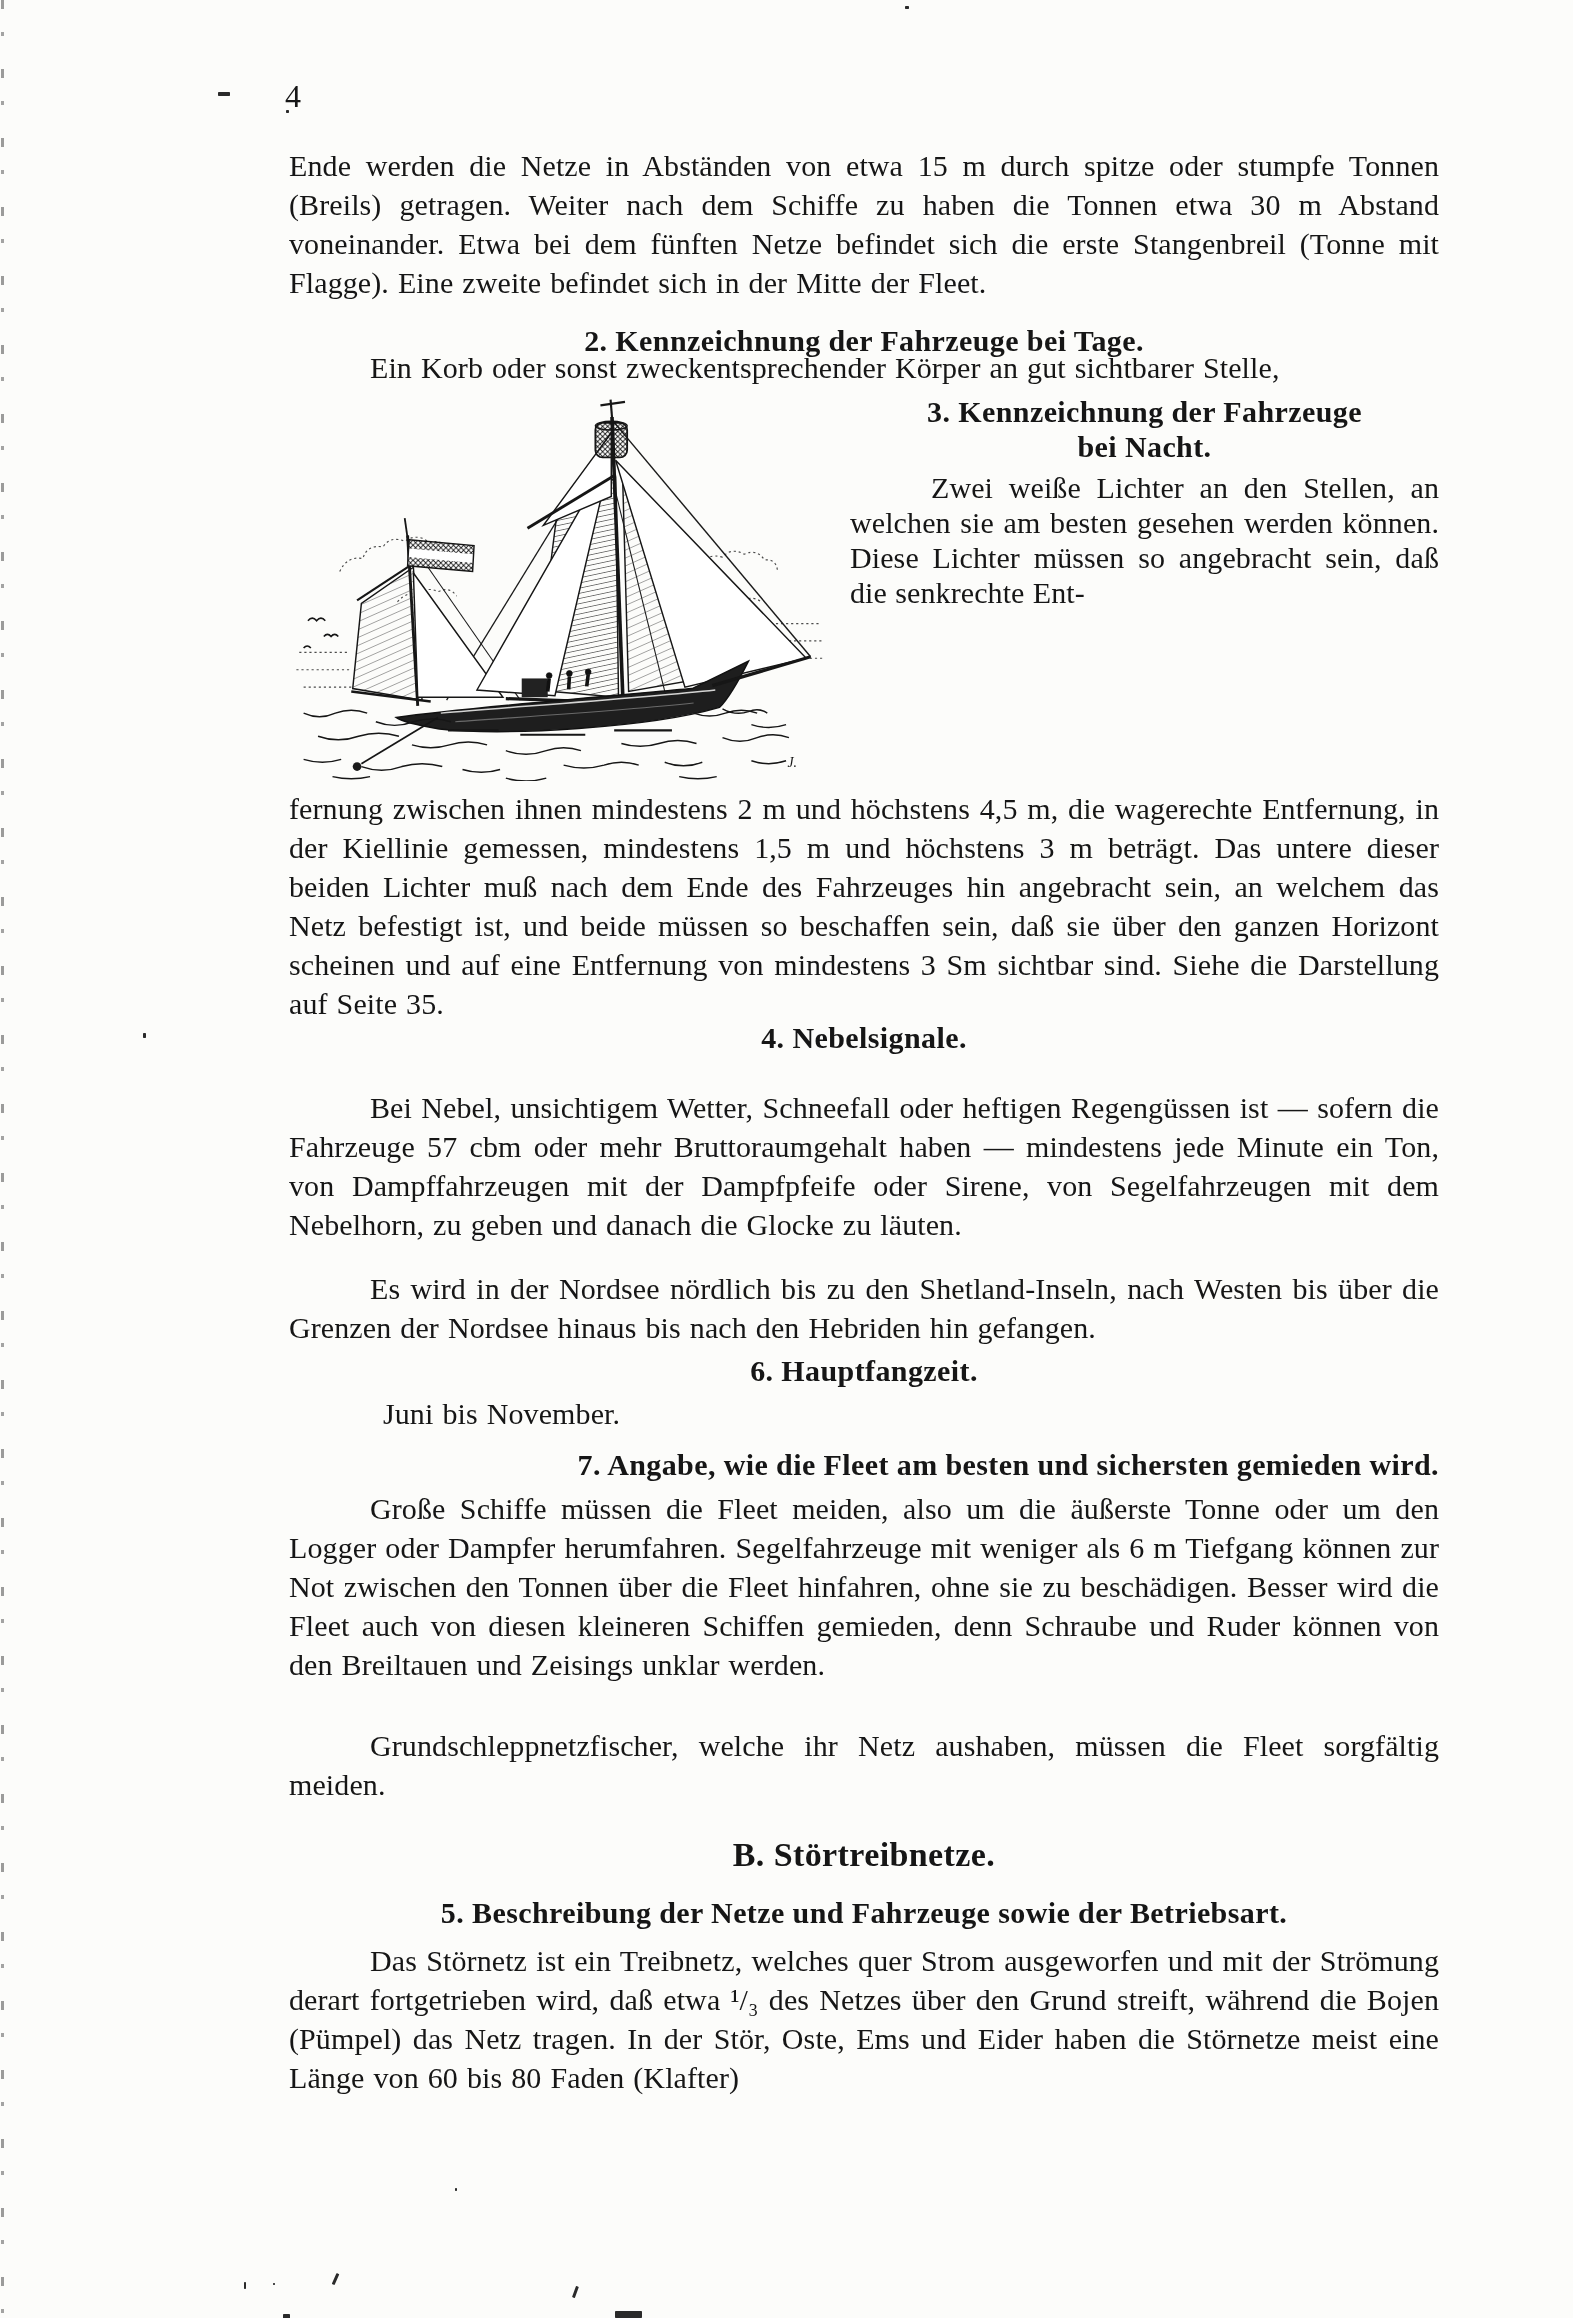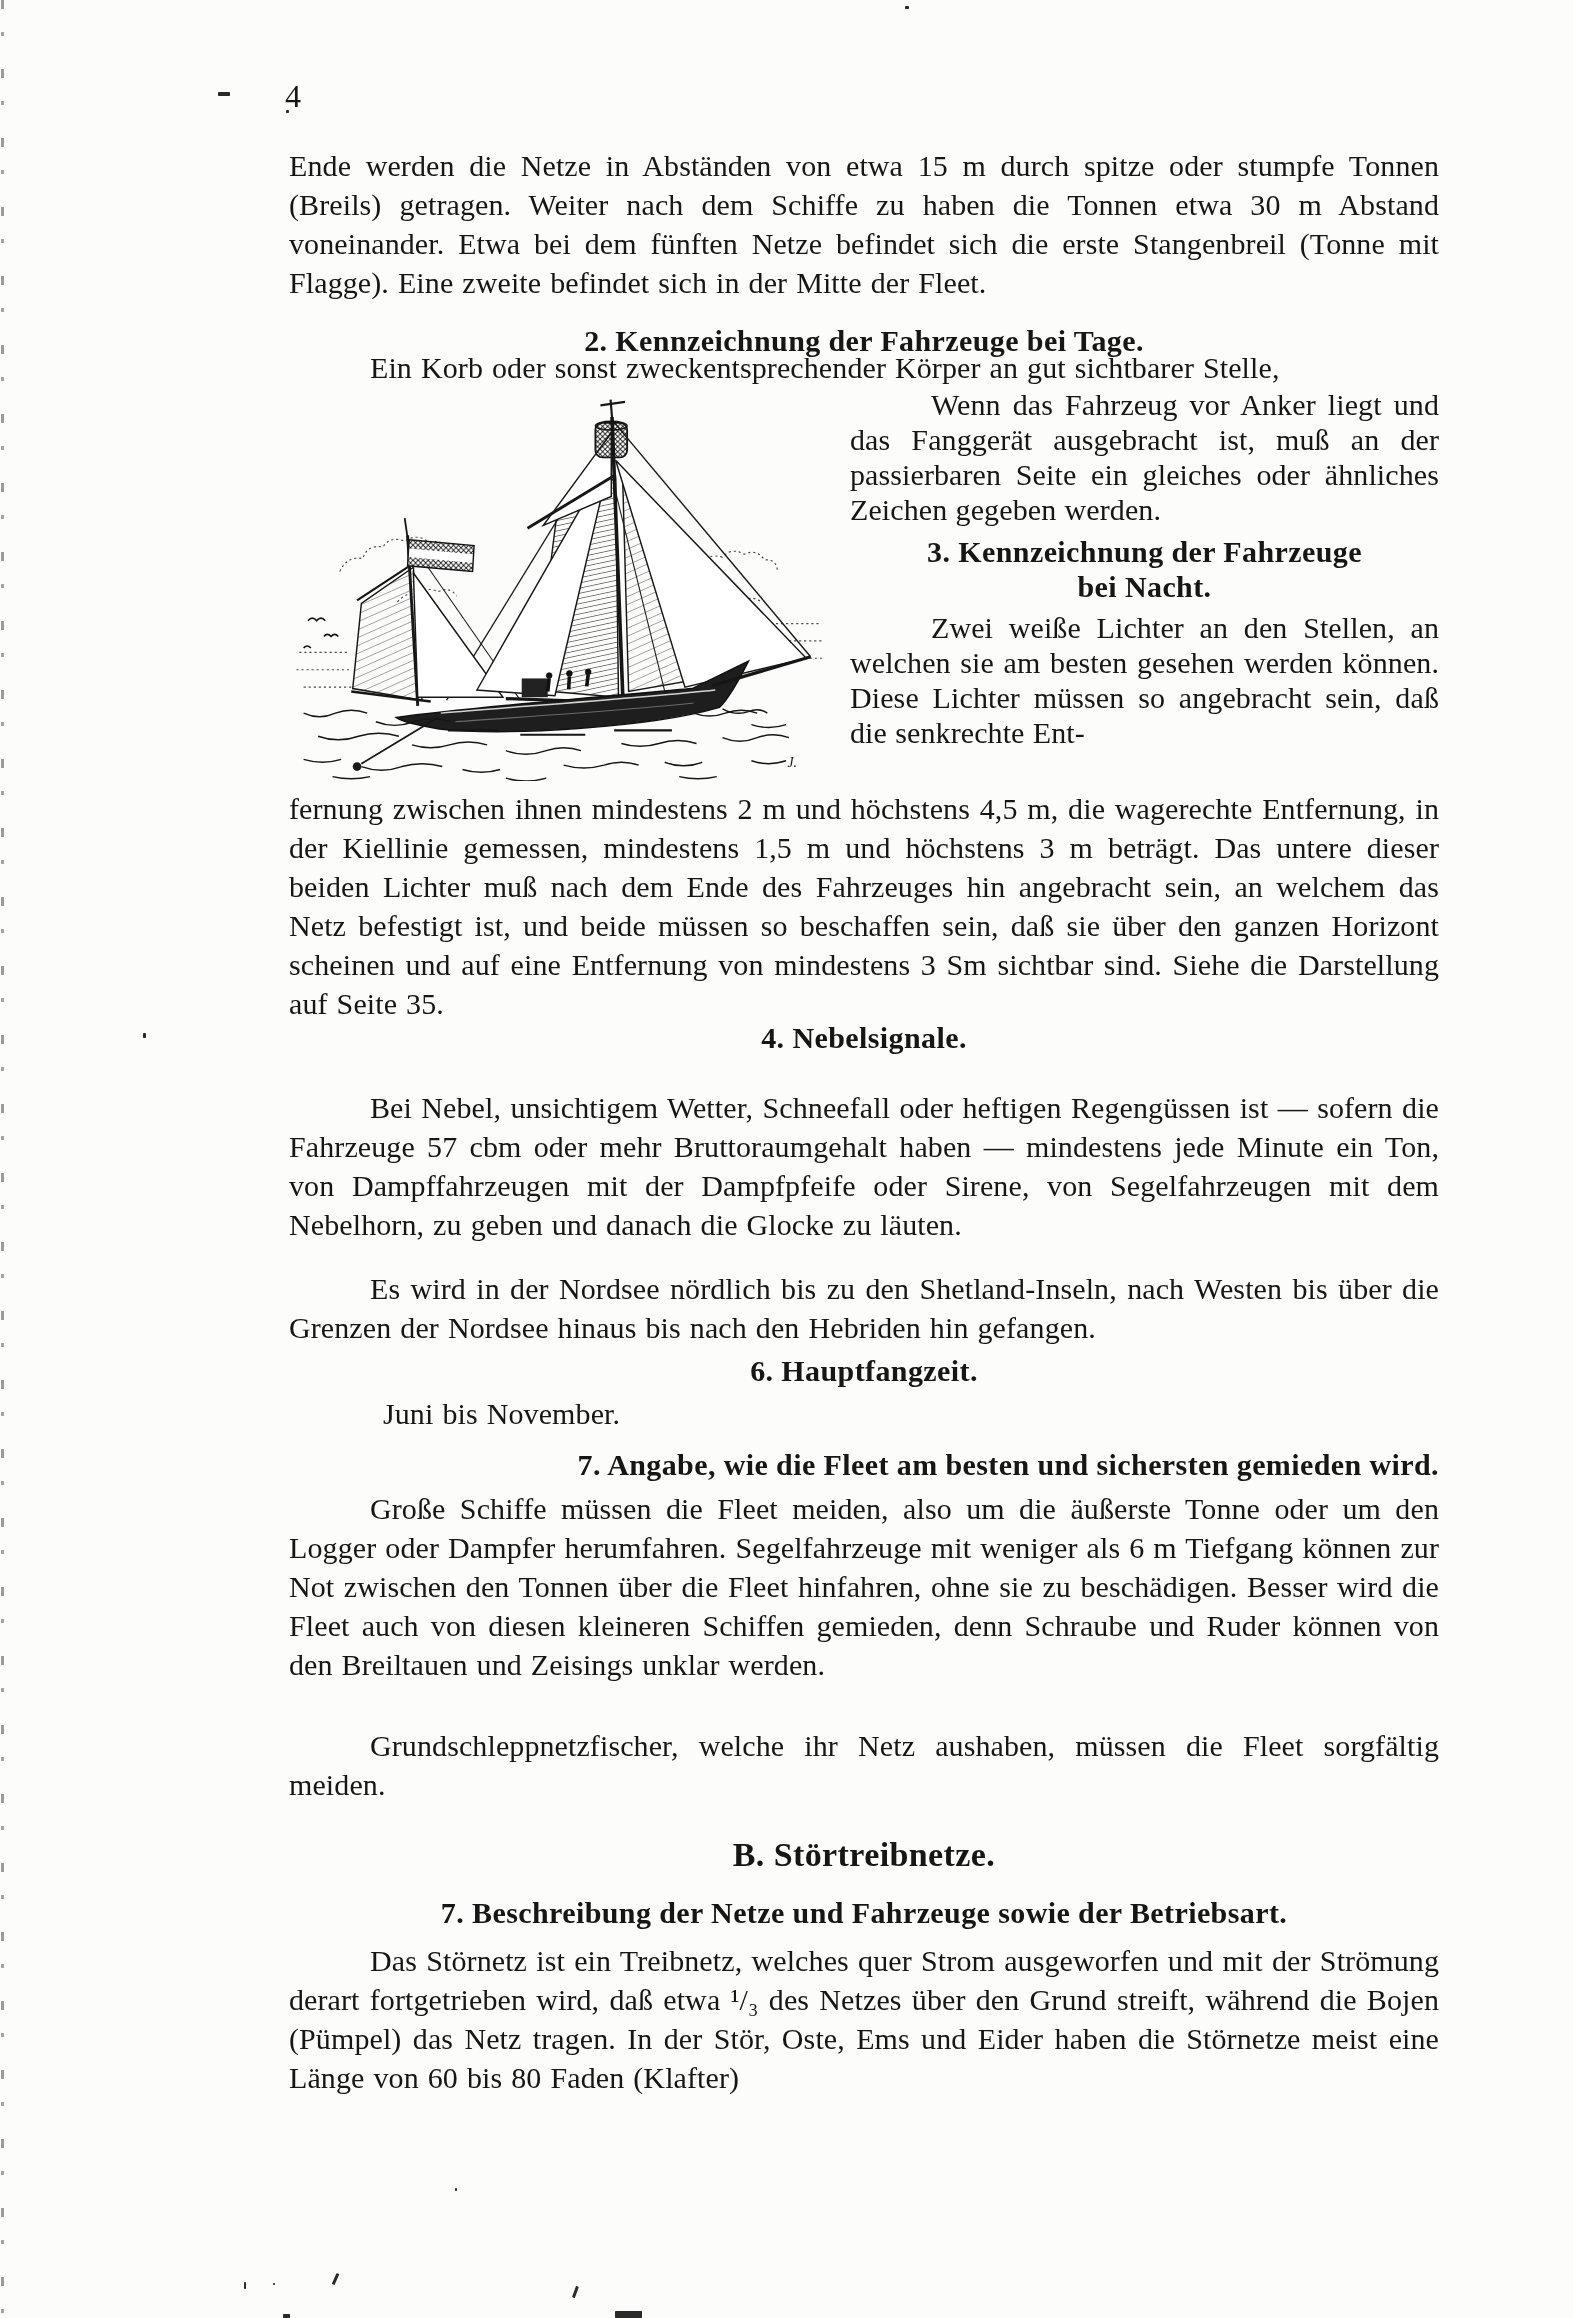--- a/index.html
+++ b/index.html
@@ -179,21 +179,20 @@
           <path d="M300,536 q28,8 56,0"></path>
           <path d="M540,534 q26,6 52,0"></path>
           <path d="M600,440 q18,10 36,4 q14,-6 26,2"></path>
           <path d="M220,470 h70 M320,476 h90 M450,470 h80" stroke-width="3"></path>
         </g>
 
         <text x="690" y="520" font-size="19" font-family="Liberation Serif, serif" fill="#161616" font-style="italic">J.</text>
       </svg>
     </div>
 
-    <p class="col-text indent">Wenn das Fahrzeug vor Anker liegt und das Fanggerät ausgebracht ist, muß an der passierbaren Seite ein gleiches oder ähnliches Zeichen gegeben werden.</p>
 
     <div class="heading" style="font-size:30px;line-height:35px;margin:7.2px 0 5.8px 0;">
       <div>3. Kennzeichnung der Fahrzeuge</div>
       <div>bei Nacht.</div>
     </div>
 
     <p class="col-text indent">Zwei weiße Lichter an den Stellen, an welchen sie am besten gesehen werden können.  Diese Lichter müssen so angebracht sein, daß die senkrechte Ent-</p>
   </div>
 
   <p class="abs body-text" style="left:289px;top:789px;width:1150px;">fernung zwischen ihnen mindestens 2 m und höchstens 4,5 m, die wagerechte Entfernung, in der Kiellinie gemessen, mindestens 1,5 m und höchstens 3 m beträgt.  Das untere dieser beiden Lichter muß nach dem Ende des Fahrzeuges hin angebracht sein, an welchem das Netz befestigt ist, und beide müssen so beschaffen sein, daß sie über den ganzen Horizont scheinen und auf eine Entfernung von mindestens 3 Sm sichtbar sind.  Siehe die Darstellung auf Seite 35.</p>
@@ -204,17 +203,17 @@
   <p class="abs body-text indent" style="left:289px;top:1261px;width:1150px;margin-top:8px;">Es wird in der Nordsee nördlich bis zu den Shetland-Inseln, nach Westen bis über die Grenzen der Nordsee hinaus bis nach den Hebriden hin gefangen.</p>
 
   <h2 class="abs heading" style="left:289px;top:1353px;width:1150px;">6. Hauptfangzeit.</h2>
   <p class="abs body-text" style="left:289px;top:1394px;width:1150px;text-indent:94px;text-align:left;">Juni bis November.</p>
 
   <h2 class="abs heading" style="left:289px;top:1447px;width:1150px;text-align:right;">7. Angabe, wie die Fleet am besten und sichersten gemieden wird.</h2>
   <p class="abs body-text indent" style="left:289px;top:1489px;width:1150px;">Große Schiffe müssen die Fleet meiden, also um die äußerste Tonne oder um den Logger oder Dampfer herumfahren.  Segelfahrzeuge mit weniger als 6 m Tiefgang können zur Not zwischen den Tonnen über die Fleet hinfahren, ohne sie zu beschädigen.  Besser wird die Fleet auch von diesen kleineren Schiffen gemieden, denn Schraube und Ruder können von den Breiltauen und Zeisings unklar werden.</p>
   <p class="abs body-text indent" style="left:289px;top:1726px;width:1150px;">Grundschleppnetzfischer, welche ihr Netz aushaben, müssen die Fleet sorgfältig meiden.</p>
 
   <h1 class="abs heading heading-large" style="left:289px;top:1837px;width:1150px;">B. Störtreibnetze.</h1>
-  <h2 class="abs heading" style="left:289px;top:1895px;width:1150px;">7. Beschreibung der Netze und Fahrzeuge sowie der Betriebsart.</h2>
+  <h2 class="abs heading" style="left:289px;top:1895px;width:1150px;">5. Beschreibung der Netze und Fahrzeuge sowie der Betriebsart.</h2>
   <p class="abs body-text indent" style="left:289px;top:1941px;width:1150px;">Das Störnetz ist ein Treibnetz, welches quer Strom ausgeworfen und mit der Strömung derart fortgetrieben wird, daß etwa ¹/₃ des Netzes über den Grund streift, während die Bojen (Pümpel) das Netz tragen.  In der Stör, Oste, Ems und Eider haben die Störnetze meist eine Länge von 60 bis 80 Faden (Klafter)</p>
 
 </div>
 
 
 </body></html>

